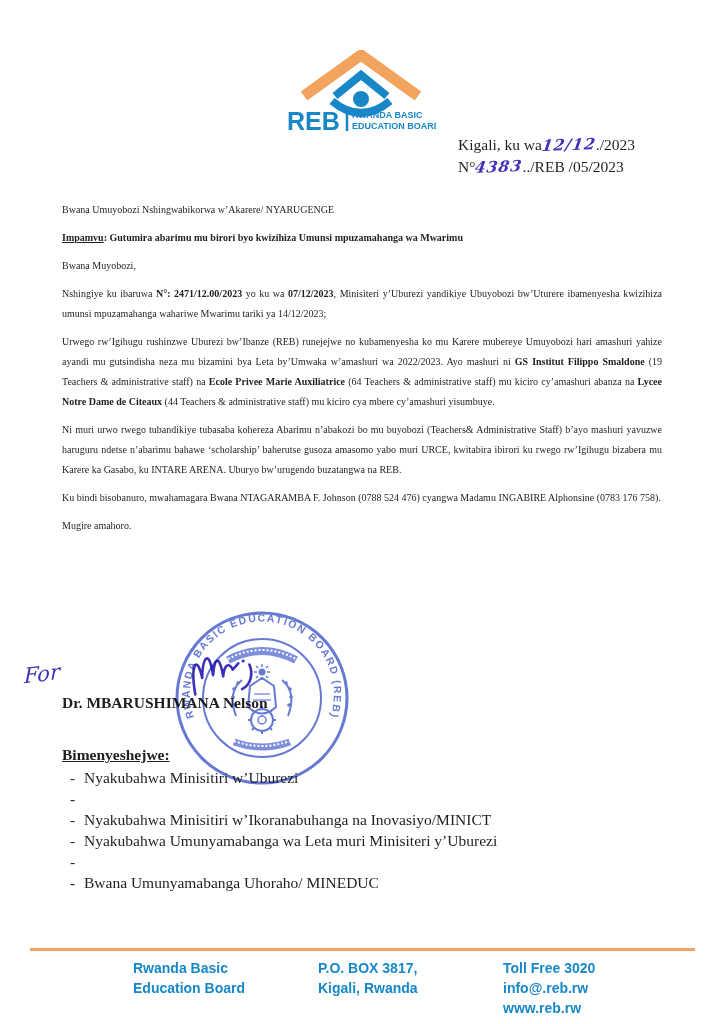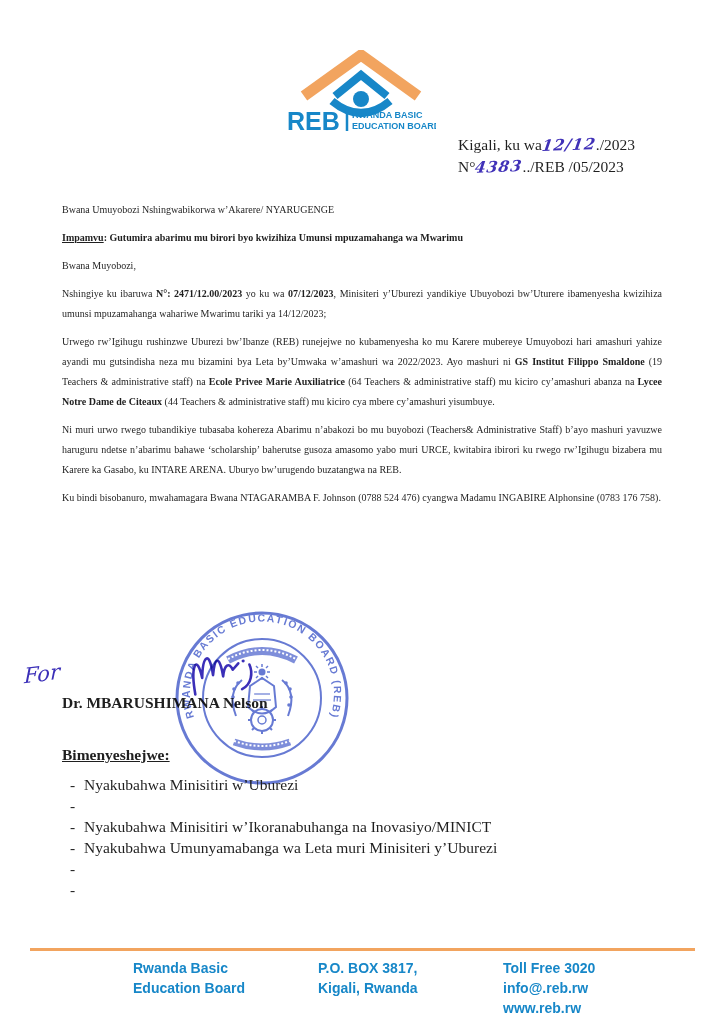--- a/index.html
+++ b/index.html
@@ -23,21 +23,21 @@
   .for-note{position:absolute;left:24px;top:662px;font-family:"DejaVu Serif",serif;font-style:italic;
             font-size:21px;color:#3b2fb8;transform:rotate(-7deg) skewX(-8deg);}
   
   .stamp{position:absolute;left:170px;top:606px;mix-blend-mode:multiply;opacity:.92;}
   .signature{position:absolute;left:186px;top:636px;transform:rotate(-4deg);mix-blend-mode:multiply;}
   
   .signatory{position:absolute;left:62px;top:692px;font-size:15.5px;line-height:21px;}
   .signatory .name{font-weight:bold;}
   
   .cc{position:absolute;left:62px;top:744px;font-size:15.5px;line-height:21px;}
-  .cc .heading{font-weight:bold;text-decoration:underline;margin-bottom:9px;}
+  .cc .heading{font-weight:bold;text-decoration:underline;margin-bottom:2px;}
   .cc ul{list-style:none;margin:0;padding:0;}
   .cc li{display:flex;}
   .cc .dash{width:14px;margin-left:8px;}
   .cc .cc-text{}
   
   .footer-rule{position:absolute;left:30px;top:948px;width:665px;height:3px;background:#f2a45f;}
   .footer{position:absolute;left:0;top:958px;width:724px;font-family:"Liberation Sans",sans-serif;
           font-weight:bold;font-size:14px;line-height:20px;color:#1787c8;}
   .footer .col{position:absolute;top:0;white-space:nowrap;}
   .fcol1{left:133px;} .fcol2{left:318px;} .fcol3{left:503px;}
@@ -66,20 +66,21 @@
   </div>
 
   <div class="body-col">
     <p class="recipient">Bwana Umuyobozi Nshingwabikorwa w’Akarere/ NYARUGENGE</p>
     <p class="subject"><span class="lbl">Impamvu</span><span>: Gutumira abarimu mu birori byo kwizihiza Umunsi mpuzamahanga wa Mwarimu</span></p>
     <p class="salutation">Bwana Muyobozi,</p>
     <p><span>Nshingiye ku ibaruwa </span><span class="b">N°: 2471/12.00/2023</span><span> yo ku wa </span><span class="b">07/12/2023</span><span>, Minisiteri y’Uburezi yandikiye Ubuyobozi bw’Uturere ibamenyesha kwizihiza umunsi mpuzamahanga wahariwe Mwarimu tariki ya 14/12/2023;</span></p>
     <p><span>Urwego rw’Igihugu rushinzwe Uburezi bw’Ibanze (REB) runejejwe no kubamenyesha ko mu Karere mubereye Umuyobozi hari amashuri yahize ayandi mu gutsindisha neza mu bizamini bya Leta by’Umwaka w’amashuri wa 2022/2023. Ayo mashuri ni </span><span class="b">GS Institut Filippo Smaldone</span><span> (19 Teachers &amp; administrative staff) na </span><span class="b">Ecole Privee Marie Auxiliatrice</span><span> (64 Teachers &amp; administrative staff) mu kiciro cy’amashuri abanza na </span><span class="b">Lycee Notre Dame de Citeaux</span><span> (44 Teachers &amp; administrative staff) mu kiciro cya mbere cy’amashuri yisumbuye.</span></p>
     <p><span>Ni muri urwo rwego tubandikiye tubasaba kohereza Abarimu n’abakozi bo mu buyobozi (Teachers&amp; Administrative Staff) b’ayo mashuri yavuzwe haruguru ndetse n’abarimu bahawe ‘scholarship’ baherutse gusoza amasomo yabo muri URCE, kwitabira ibirori ku rwego rw’Igihugu bizabera mu Karere ka Gasabo, ku INTARE ARENA. Uburyo bw’urugendo buzatangwa na REB.</span></p>
     <p><span>Ku bindi bisobanuro, mwahamagara Bwana NTAGARAMBA F. Johnson (0788 524 476) cyangwa Madamu INGABIRE Alphonsine (0783 176 758).</span></p>
+    <p class="closing">Mugire amahoro.</p>
   </div>
 
   <div class="for-note">For</div>
 
   <div class="signatory">
     <div class="name">Dr. MBARUSHIMANA Nelson</div>
   </div>
 
   <svg class="stamp" width="184" height="184" viewBox="0 0 184 184" xmlns="http://www.w3.org/2000/svg">
     <g stroke="#5a6fd0" fill="none">
@@ -160,20 +161,21 @@
         </li>
       <li>
           <span class="dash">-</span>
           <span class="cc-text">Nyakubahwa Umunyamabanga wa Leta muri Minisiteri y’Uburezi</span>
         </li>
       <li>
           <span class="dash">-</span>
         </li>
       <li>
           <span class="dash">-</span>
+          <span class="cc-text">Bwana Umunyamabanga Uhoraho/ MINEDUC</span>
         </li>
     </ul>
   </div>
 
   <div class="footer-rule"></div>
   <div class="footer">
     <div class="col fcol1">
       <div>Rwanda Basic</div>
       <div>Education Board</div>
     </div>

